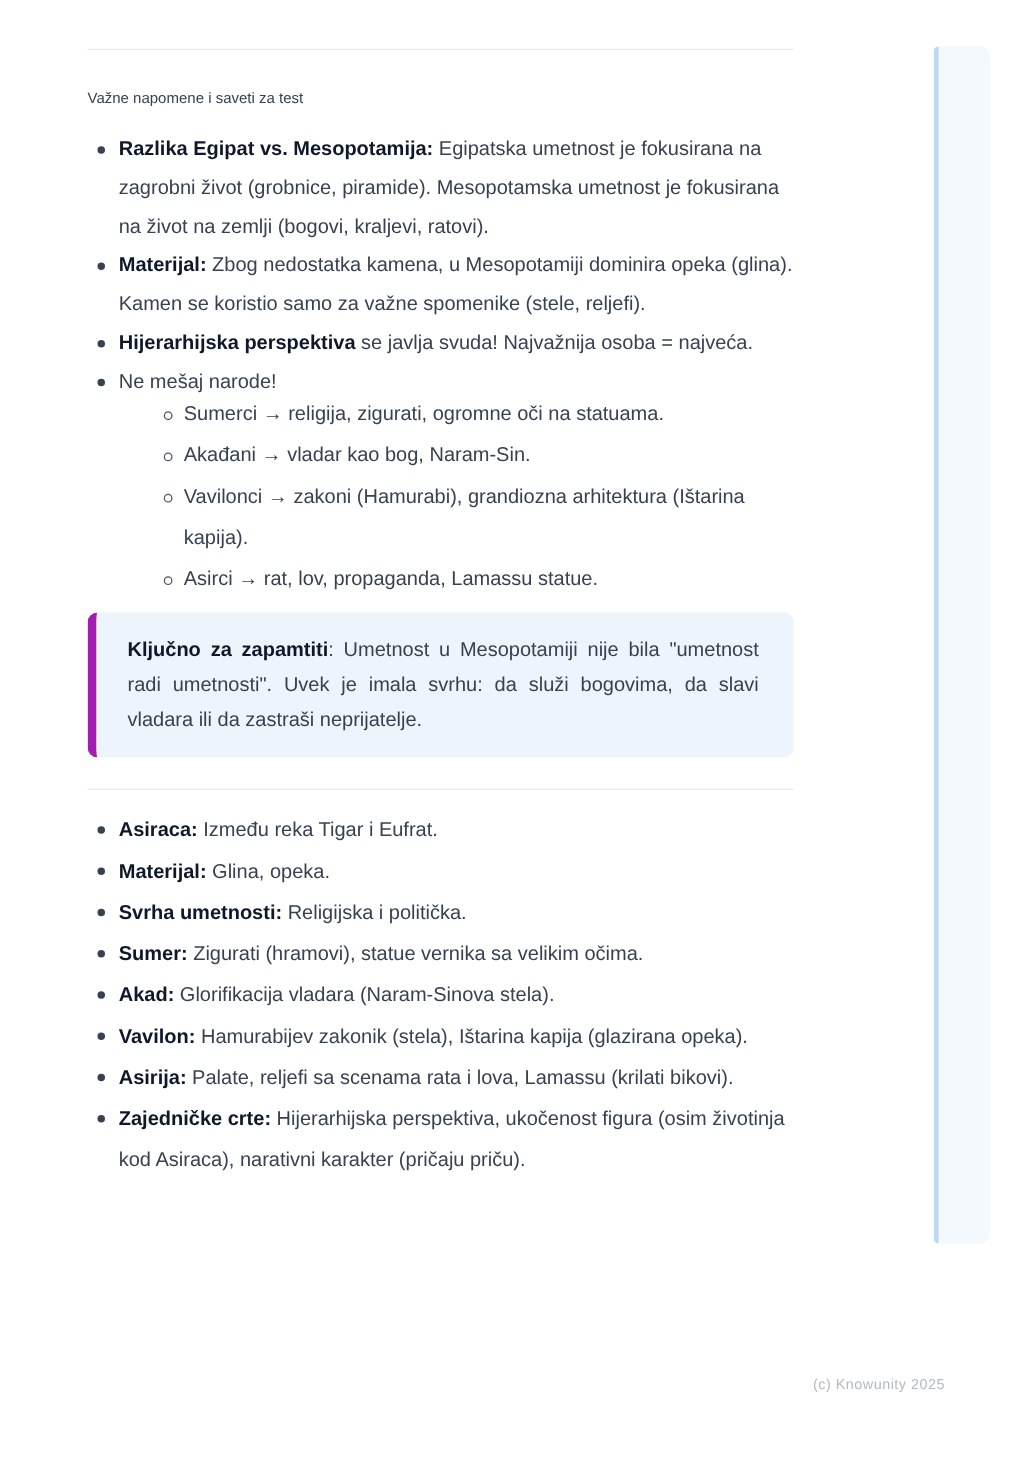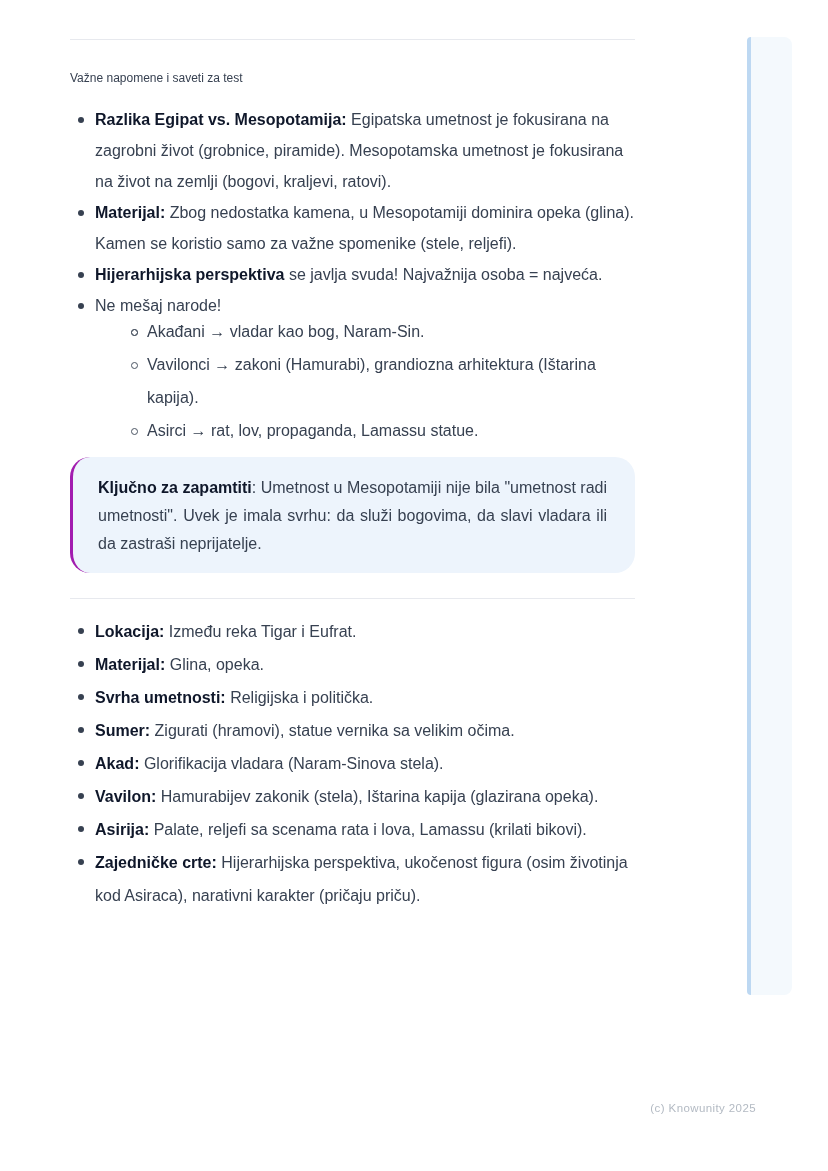--- a/index.html
+++ b/index.html
@@ -54,22 +54,22 @@
     left: 36px; top: 14px;
     width: 5px; height: 5px;
     border: 1.5px solid #4b5563;
     border-radius: 50%;
     background: transparent;
   }
   b, .term { font-weight: 700; color: #0f172a; }
   .callout {
     margin-top: 10px;
     background: #edf4fc;
-    border-left: 3px solid #a21caf;
-    border-radius: 20px;
+    border-left: 7px solid #a21caf;
+    border-radius: 8px;
     padding: 17px 28px 15px 25px;
     line-height: 28px;
     text-align: justify;
     color: #374151;
   }
   .side-strip {
     position: absolute;
     left: 747px; top: 37px;
     width: 45px; height: 958px;
     background: #f4f9fd;
@@ -104,21 +104,21 @@
       <li class="item">
         <span class="dot"></span><b>Materijal:</b><span> Zbog nedostatka kamena, u Mesopotamiji dominira opeka (glina). Kamen se koristio samo za važne spomenike (stele, reljefi).</span>
       </li>
       <li class="item">
         <span class="dot"></span><b>Hijerarhijska perspektiva</b><span> se javlja svuda! Najvažnija osoba = najveća.</span>
       </li>
       <li class="item">
         <span class="dot"></span><span>Ne mešaj narode!</span>
         <ul class="sublist">
           <li>
-            <span class="circle"></span>
+            <span class="circle"></span><span>Sumerci → religija, zigurati, ogromne oči na statuama.</span>
           </li>
           <li>
             <span class="circle"></span><span>Akađani → vladar kao bog, Naram-Sin.</span>
           </li>
           <li>
             <span class="circle"></span><span>Vavilonci → zakoni (Hamurabi), grandiozna arhitektura (Ištarina kapija).</span>
           </li>
           <li>
             <span class="circle"></span><span>Asirci → rat, lov, propaganda, Lamassu statue.</span>
           </li>
@@ -128,21 +128,21 @@
 
     <div class="callout">
       <b>Ključno za zapamtiti</b><span>: Umetnost u Mesopotamiji nije bila "umetnost radi umetnosti". Uvek je imala svrhu: da služi bogovima, da slavi vladara ili da zastraši neprijatelje.</span>
     </div>
 
     <hr class="divider d2">
 
 
     <ul class="list2">
       <li class="item">
-        <span class="dot"></span><b>Lokacija:</b><span> Između reka Tigar i Eufrat.</span>
+        <span class="dot"></span><b>Asiraca:</b><span> Između reka Tigar i Eufrat.</span>
       </li>
       <li class="item">
         <span class="dot"></span><b>Materijal:</b><span> Glina, opeka.</span>
       </li>
       <li class="item">
         <span class="dot"></span><b>Svrha umetnosti:</b><span> Religijska i politička.</span>
       </li>
       <li class="item">
         <span class="dot"></span><b>Sumer:</b><span> Zigurati (hramovi), statue vernika sa velikim očima.</span>
       </li>

